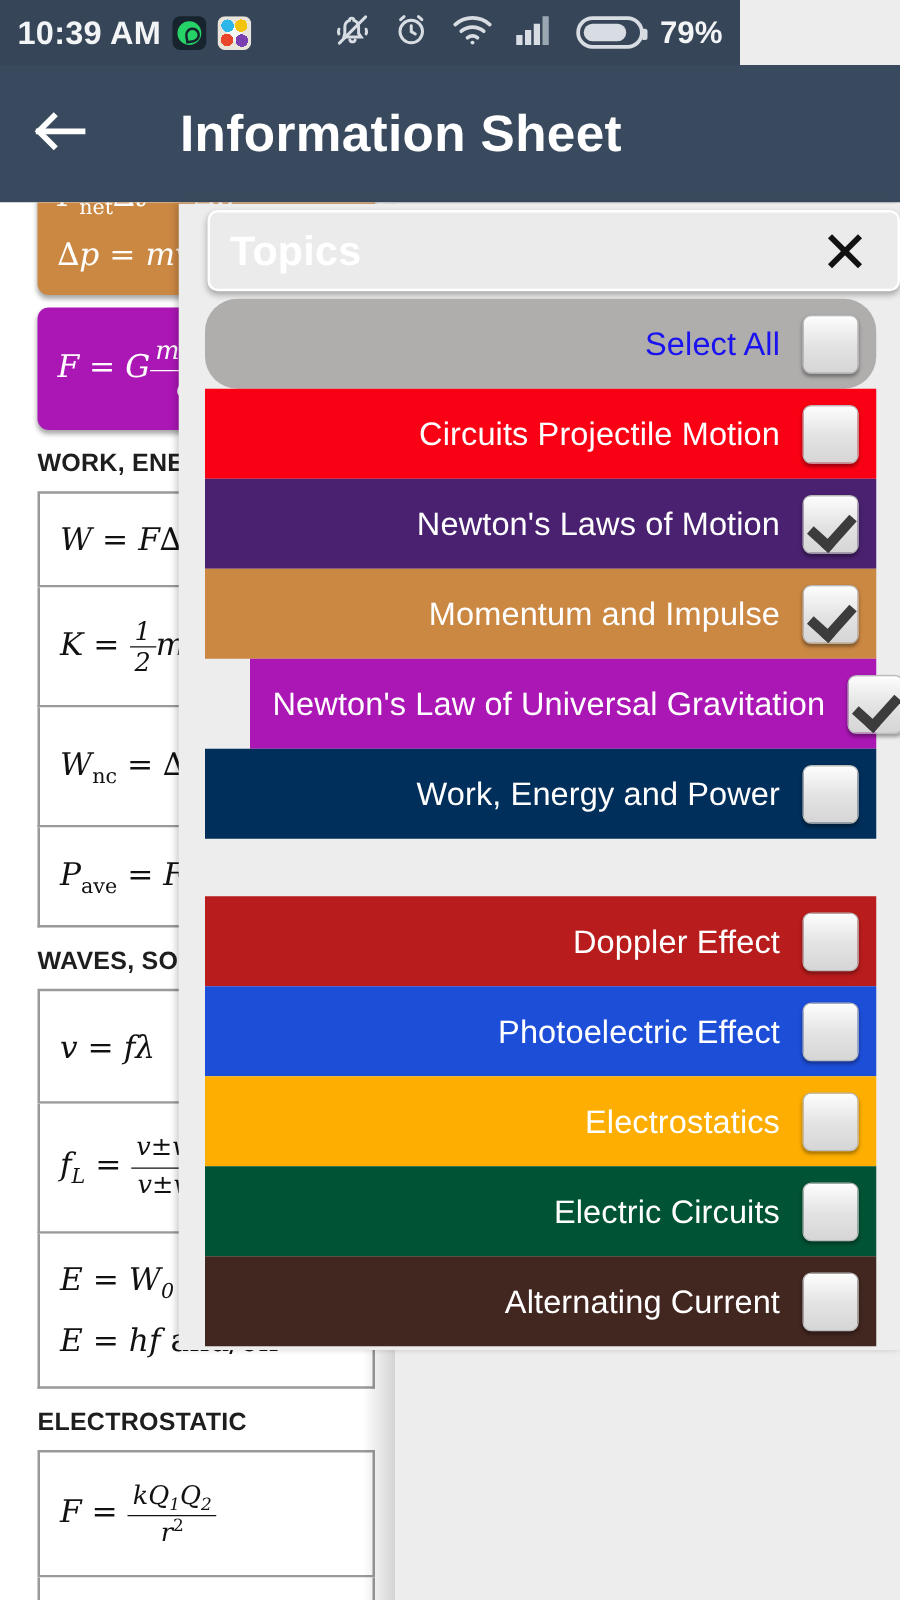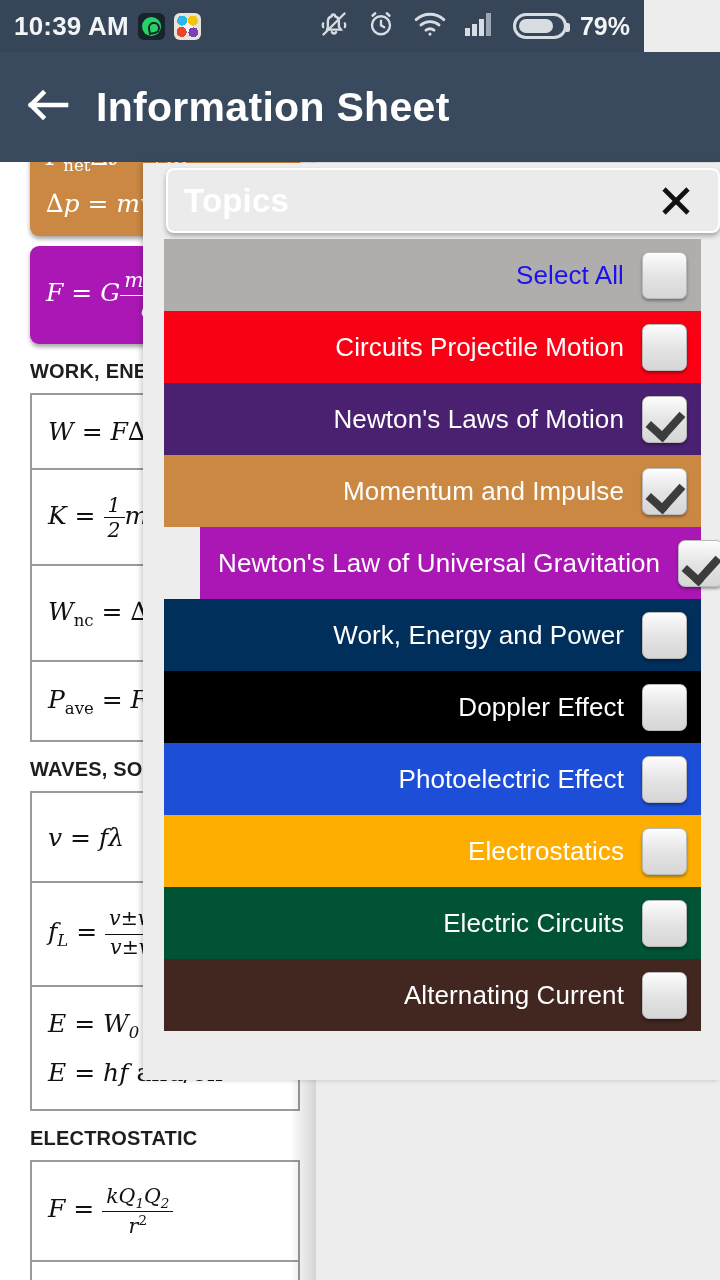--- a/index.html
+++ b/index.html
@@ -6,21 +6,21 @@
   html, body {
     width:720px; height:1280px;
     background:#ededed;
     font-family:"Liberation Sans", sans-serif;
     overflow:hidden;
   }
   #screen { position:relative; width:720px; height:1280px; background:#ededed; overflow:hidden; }
 
   
   #statusbar {
-    position:absolute; top:0; left:0; width:644px; height:52px;
+    position:absolute; top:0; left:0; width:592px; height:52px;
     background:#364658; display:flex; align-items:center; padding:0 14px;
   }
   #statusbar .clock {
     color:#f2f4f6; font-size:26px; font-weight:bold; letter-spacing:.2px;
     font-family:"Liberation Sans", sans-serif;
   }
   .sb-left { display:flex; align-items:center; gap:9px; }
   .sb-right { margin-left:auto; display:flex; align-items:center; gap:17px; }
   .appicon { width:27px; height:27px; border-radius:6px; display:block; }
   .wa { background:#17242e; position:relative; }
@@ -56,21 +56,21 @@
   
   #appbar {
     position:absolute; top:52px; left:0; width:720px; height:110px;
     background:#3a4a5e; display:flex; align-items:center;
   }
   #appbar .backbtn {
     width:96px; height:110px; display:flex; align-items:center; justify-content:center;
     cursor:pointer;
   }
   #appbar .title {
-    color:#ffffff; font-size:41px; font-weight:bold; letter-spacing:.3px;
+    color:#ffffff; font-size:41px; font-weight:bold; letter-spacing:.3px;margin-left:48px;
   }
 
   
   #sheet {
     position:absolute; top:162px; left:0; width:720px; height:1118px;
     background:#ededed; overflow:hidden;
   }
   #sheetcol {
     position:absolute; top:0; left:0; width:316px; height:1118px;
     background:#ffffff; padding:0 14px;
@@ -129,21 +129,21 @@
     position:absolute; top:76px; left:21px; width:537px;
   }
   .trow {
     position:relative; height:72px; display:flex; align-items:center;
     padding:0 14px 0 18px;
   }
   .trow .tlabel {
     flex:1; text-align:right; color:#ffffff; font-size:26px;
     padding-right:18px; white-space:nowrap; letter-spacing:.1px;
   }
-  .trow.selectall { background:#b0adad; }
+  .trow.selectall { background:#b0adad;border-radius:26px; }
   .trow.selectall .tlabel { color:#1a13f0; font-weight:normal; }
   .cbox {
     width:45px; height:47px; border-radius:7px; flex:0 0 auto;
     background:linear-gradient(to bottom,#fdfdfd 0%,#e2e2e2 55%,#d6d6d6 100%);
     border:1.5px solid #b9b9b9;
     box-shadow:0 2px 3px rgba(0,0,0,.35), inset 0 1px 0 #fff;
     position:relative; cursor:pointer;
   }
   .cbox.checked::after {
     content:""; position:absolute; left:11px; top:8px;
@@ -316,21 +316,21 @@
       <div class="trow" style="background:#ab17b5;margin-left:36px;">
         <span class="tlabel">Newton's Law of Universal Gravitation</span>
         <span class="cbox checked"></span>
       </div>
 
       <div class="trow" style="background:#002f5b;">
         <span class="tlabel">Work, Energy and Power</span>
         <span class="cbox"></span>
       </div>
 
-      <div class="trow" style="background:#000000;">
+      <div class="trow" style="background:#b91c1c;margin-top:46px;">
         <span class="tlabel">Doppler Effect</span>
         <span class="cbox"></span>
       </div>
 
       <div class="trow" style="background:#1d4ed8;">
         <span class="tlabel">Photoelectric Effect</span>
         <span class="cbox"></span>
       </div>
 
       <div class="trow" style="background:#fdae00;">

